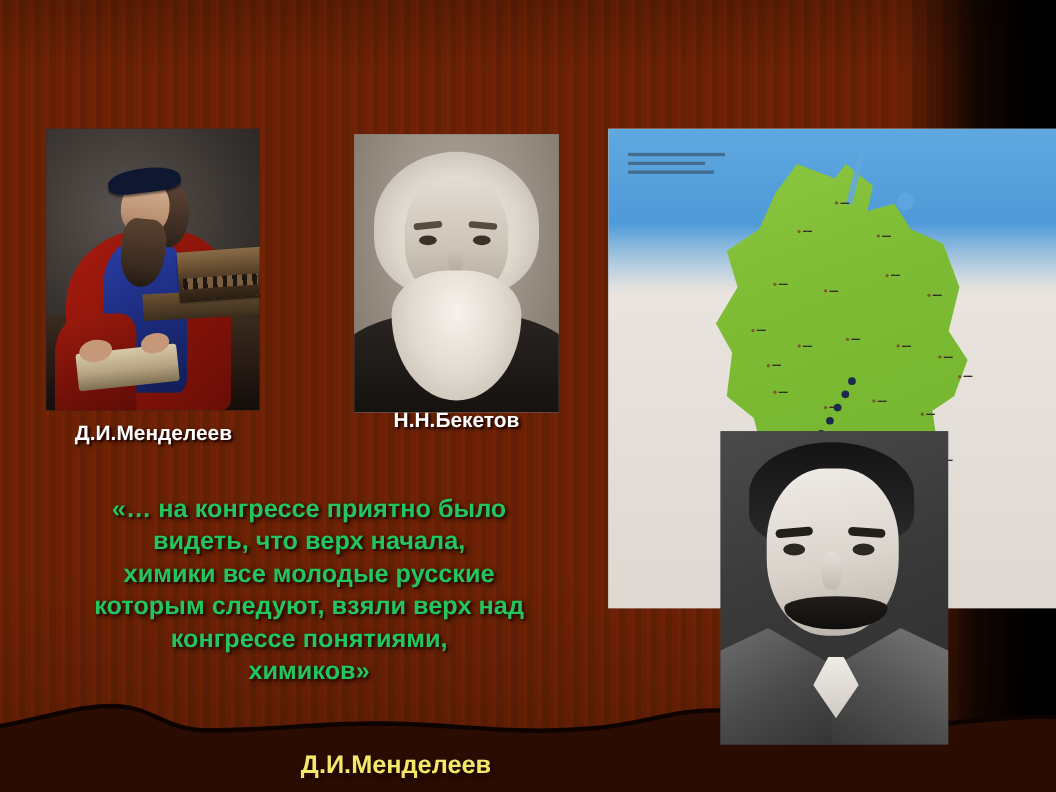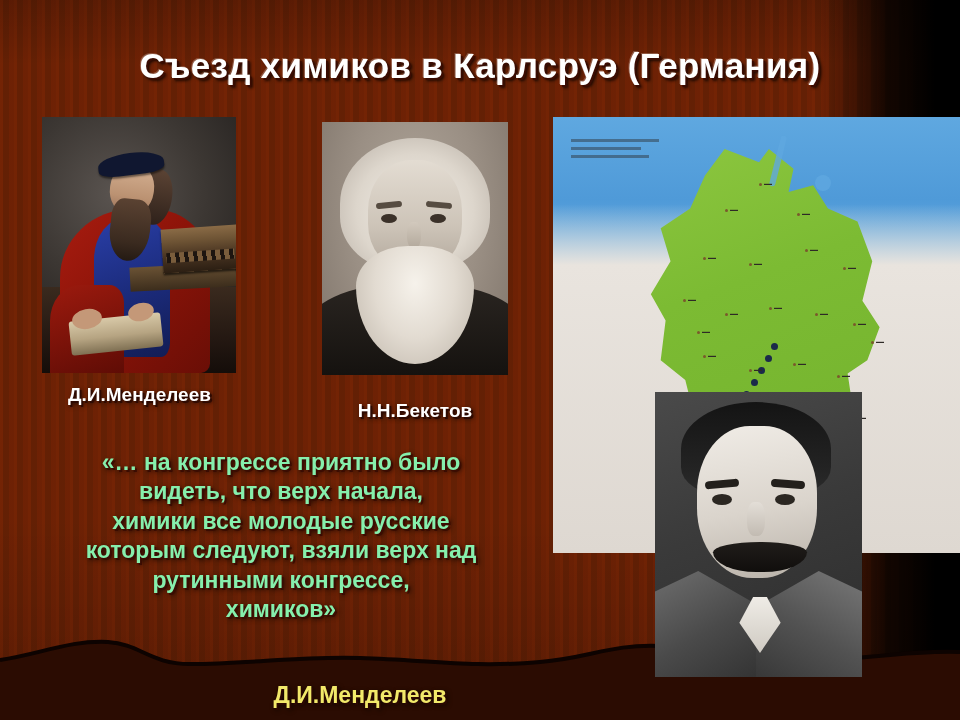--- a/index.html
+++ b/index.html
@@ -359,34 +359,34 @@
   .caption-white {
     position: absolute;
     font-size: 19px;
     font-weight: bold;
     color: #ffffff;
     text-shadow: 2px 2px 0 #2e0a02, 2px 2px 4px rgba(0,0,0,0.8);
     white-space: nowrap;
     text-align: center;
   }
   #cap-mendeleev { left: 22px;  top: 384px; width: 235px; }
-  #cap-beketov   { left: 300px; top: 400px; width: 230px; }
+  #cap-beketov   { left: 300px; top: 372px; width: 230px; }
   #cap-borodin   { left: 655px; top: 678px; width: 207px; font-size: 19px; z-index: 7; }
 
   
   .quote {
     position: absolute;
     left: 16px;
     top: 448px;
     width: 530px;
     text-align: center;
     font-size: 23px;
     font-weight: bold;
     line-height: 1.28;
-    color: #86efac;
+    color: #22c55e;
     text-shadow: 2px 2px 0 #3a0c02, 2px 2px 5px rgba(0,0,0,0.85);
   }
   .quote p { margin: 0; }
 
   .attribution {
     position: absolute;
     left: 150px;
     top: 682px;
     width: 420px;
     text-align: center;
@@ -400,21 +400,20 @@
 </head>
 <body>
 
 <div id="slide">
 
   <div class="bg-base"></div>
   <div class="bg-stripes"></div>
   <div class="bg-vert"></div>
   <div class="bg-rightfade"></div>
 
-  <div class="title">Съезд химиков в Карлсруэ (Германия)</div>
 
   <div class="pic" id="pic-mendeleev">
     <div class="md-bg"></div>
     <div class="md-desk"></div>
     <div class="md-robe"></div>
     <div class="md-inner"></div>
     <div class="md-robe-left"></div>
     <div class="md-desk2"></div>
     <div class="md-books"></div>
     <div class="md-hair"></div>
@@ -548,19 +547,19 @@
                C 860,40 910,30 960,32" fill="none" stroke="#0d0301" stroke-width="4"></path>
     </svg>
   </div>
 
 
   <div class="quote">
     <p>«… на конгрессе приятно было</p>
     <p>видеть, что верх начала,</p>
     <p>химики все молодые русские</p>
     <p>которым следуют, взяли верх над</p>
-    <p>рутинными конгрессе,</p>
+    <p>конгрессе понятиями,</p>
     <p>химиков»</p>
   </div>
 
   <div class="attribution">Д.И.Менделеев</div>
 
 </div>
 
 </body></html>

